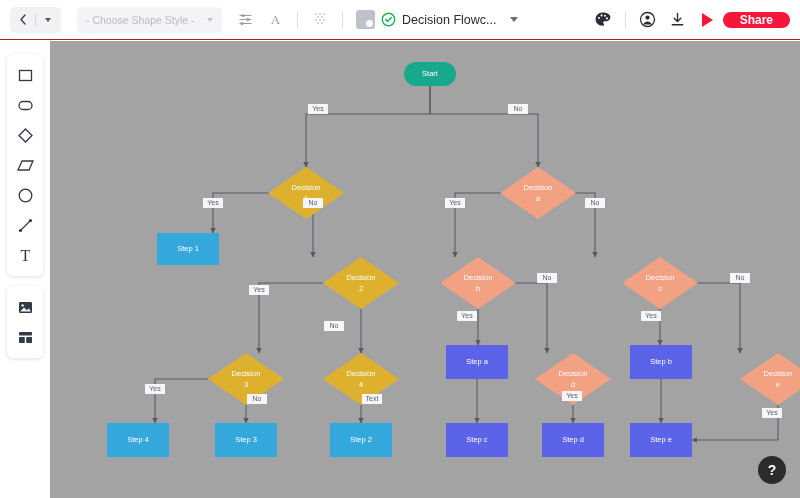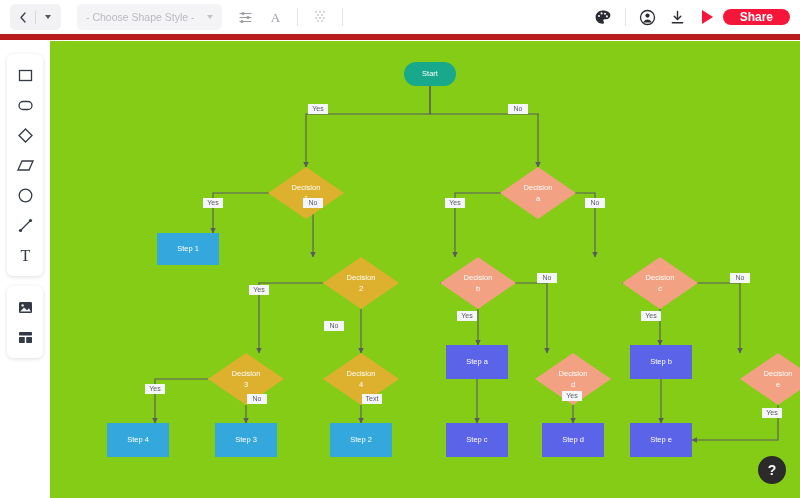--- a/index.html
+++ b/index.html
@@ -7,21 +7,21 @@
     width: 800px; height: 498px;
     overflow: hidden;
     font-family: "Liberation Sans", sans-serif;
     background: #ffffff;
   }
   .app { position: relative; width: 800px; height: 498px; background: #ffffff; }
 
   
   .topbar {
     position: absolute; left: 0; top: 0; width: 800px; height: 40px;
-    background: #ffffff; border-bottom: 6px solid #b91c1c;
+    background: #ffffff; border-bottom: 1px solid #b91c1c;
     display: flex; align-items: center; padding: 0 10px;
   }
   .nav-group {
     display: flex; align-items: center; background: #f2f2f4;
     border-radius: 5px; height: 26px; padding: 0 3px; gap: 2px;
   }
   .nav-btn {
     width: 20px; height: 22px; display: flex; align-items: center;
     justify-content: center; color: #3c3c46; cursor: pointer;
   }
@@ -83,21 +83,21 @@
   }
   .side-group + .side-group { margin-top: 10px; }
   .side-btn {
     width: 32px; height: 30px; display: flex; align-items: center;
     justify-content: center; cursor: pointer;
   }
 
   
   .canvas {
     position: absolute; left: 50px; top: 41px; right: 0; bottom: 0;
-    background: #84cc16; overflow: hidden;
+    background: #a3a3a3; overflow: hidden;
   }
   #flow { position: absolute; left: 0; top: 0; }
 
   .node-text {
     font-size: 7.5px; fill: #ffffff; font-family: "Liberation Sans", sans-serif;
     text-anchor: middle; dominant-baseline: middle;
   }
   .edge-label {
     font-size: 7px; fill: #5a5a63; font-family: "Liberation Sans", sans-serif;
     text-anchor: middle; dominant-baseline: middle;
@@ -169,20 +169,29 @@
             <circle cx="7" cy="8" r="0.9"></circle>
             <circle cx="11" cy="8" r="0.9"></circle>
           <circle cx="5" cy="11" r="0.9"></circle>
             <circle cx="9" cy="11" r="0.9"></circle>
         </g>
       </svg>
     </div>
 
     <div class="vsep"></div>
 
+    <div class="doc-chip">
+      <div class="doc-thumb"></div>
+      <svg width="15" height="15" viewBox="0 0 15 15">
+        <circle cx="7.5" cy="7.5" r="6.2" fill="none" stroke="#16b352" stroke-width="1.4"></circle>
+        <path d="M4.6 7.6 L6.6 9.6 L10.4 5.5" fill="none" stroke="#16b352" stroke-width="1.4" stroke-linecap="round" stroke-linejoin="round"></path>
+      </svg>
+      <span class="doc-title">Decision Flowc...</span>
+      <div class="doc-caret"></div>
+    </div>
 
     <div class="spacer"></div>
 
     <div class="tb-icon">
       <svg width="17" height="17" viewBox="0 0 17 17">
         <path d="M8.5 1.6c-3.8 0-6.9 2.9-6.9 6.6 0 3.6 3.1 6.5 6.9 6.5 0.9 0 1.5-0.6 1.5-1.3
                  0-0.4-0.2-0.7-0.4-0.9-0.2-0.3-0.4-0.5-0.4-0.9 0-0.7 0.6-1.3 1.4-1.3h1.6
                  c2.3 0 4.2-1.8 4.2-4C16.4 3.3 12.9 1.6 8.5 1.6z" fill="#2b2b33"></path>
         <circle cx="5" cy="7" r="1.05" fill="#f4f6f9"></circle>
         <circle cx="7.6" cy="4.4" r="1.05" fill="#f4f6f9"></circle>

